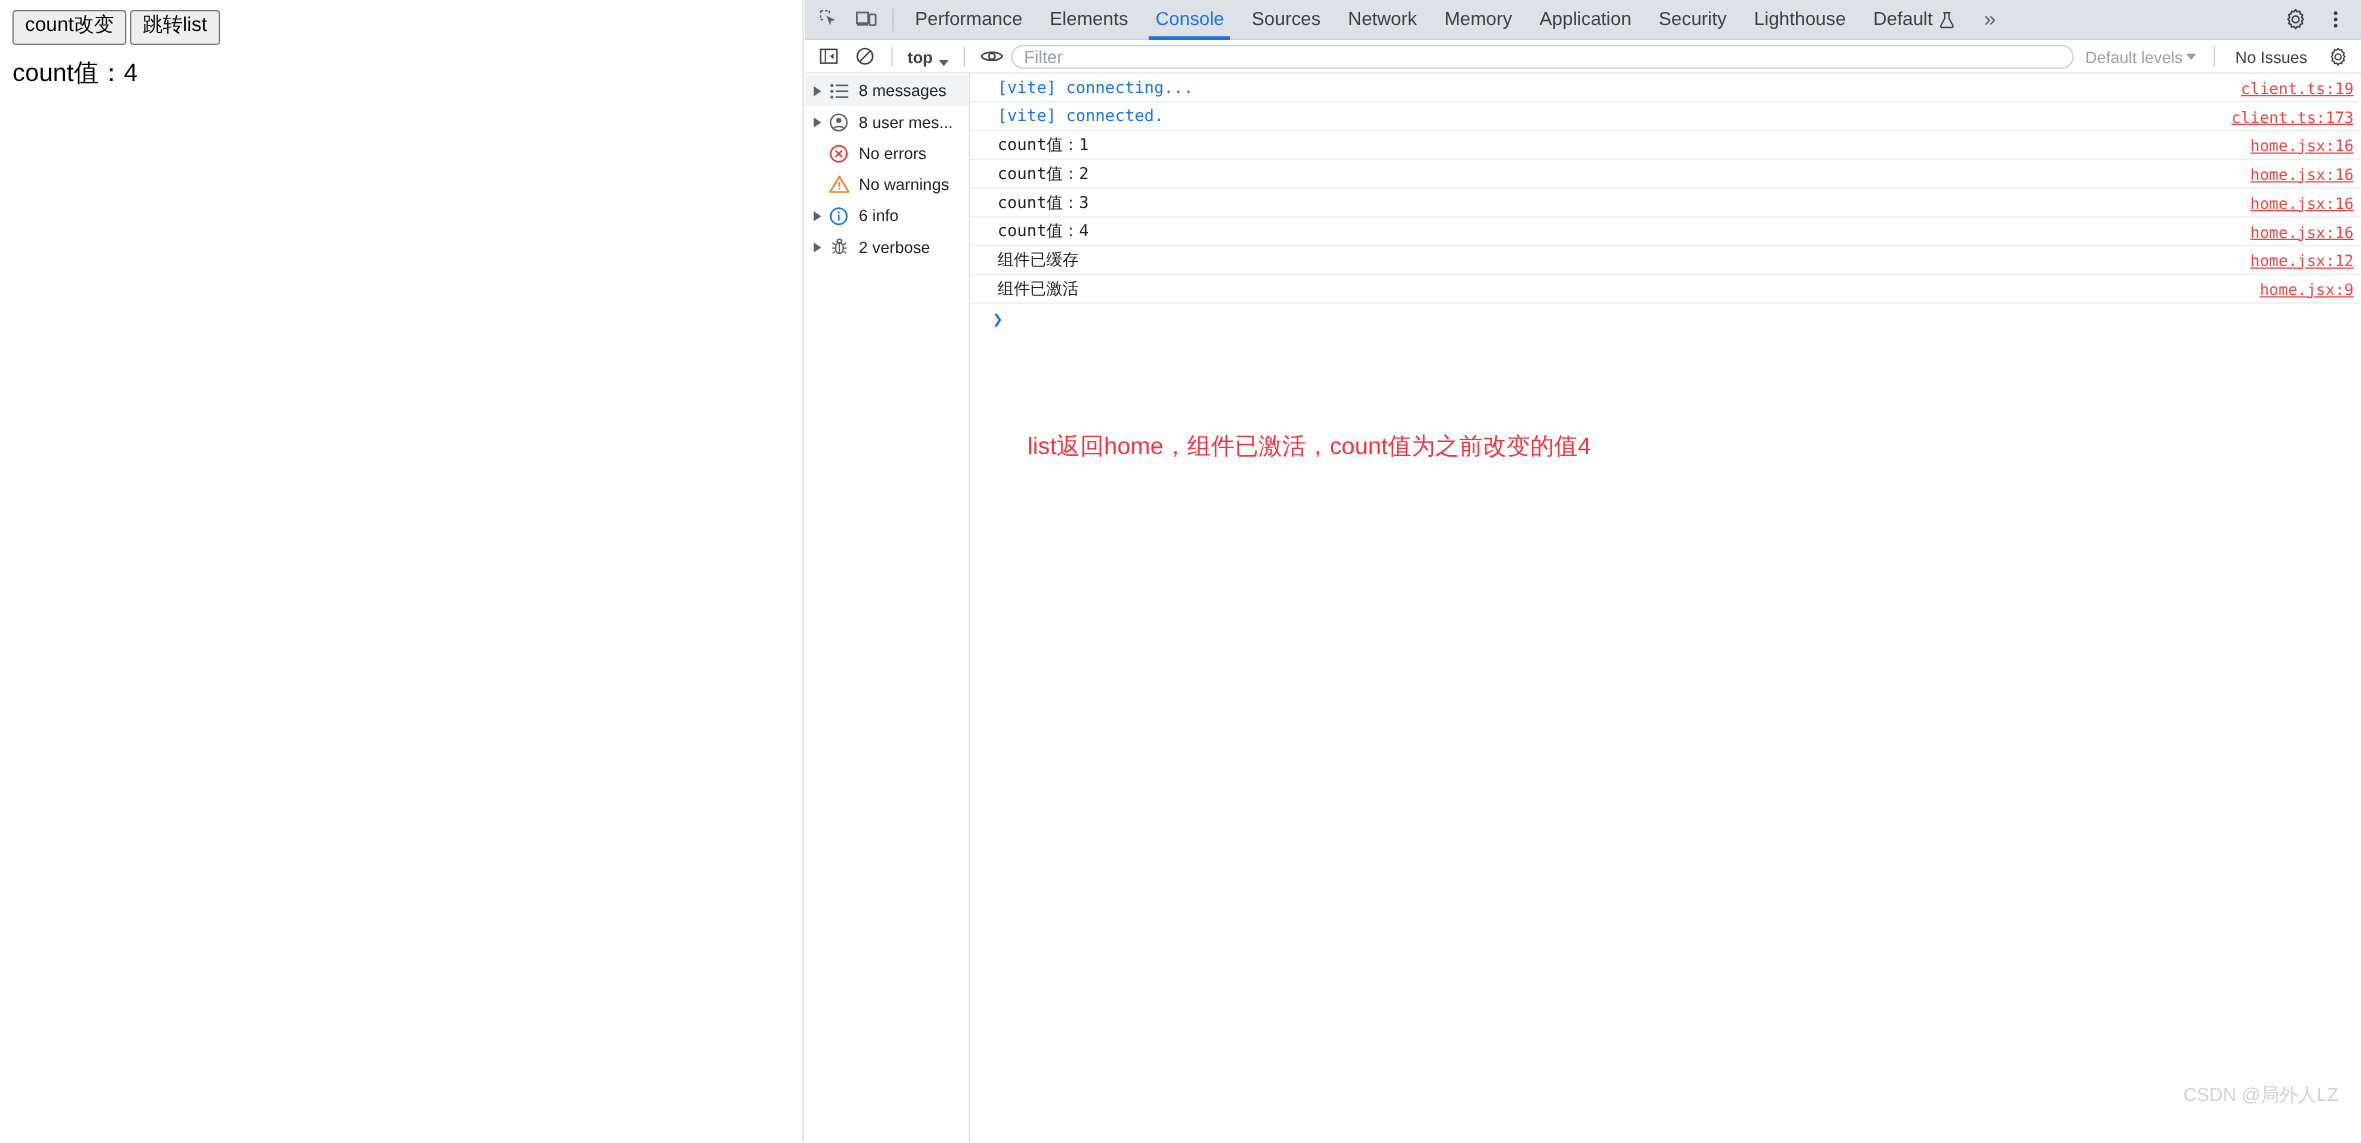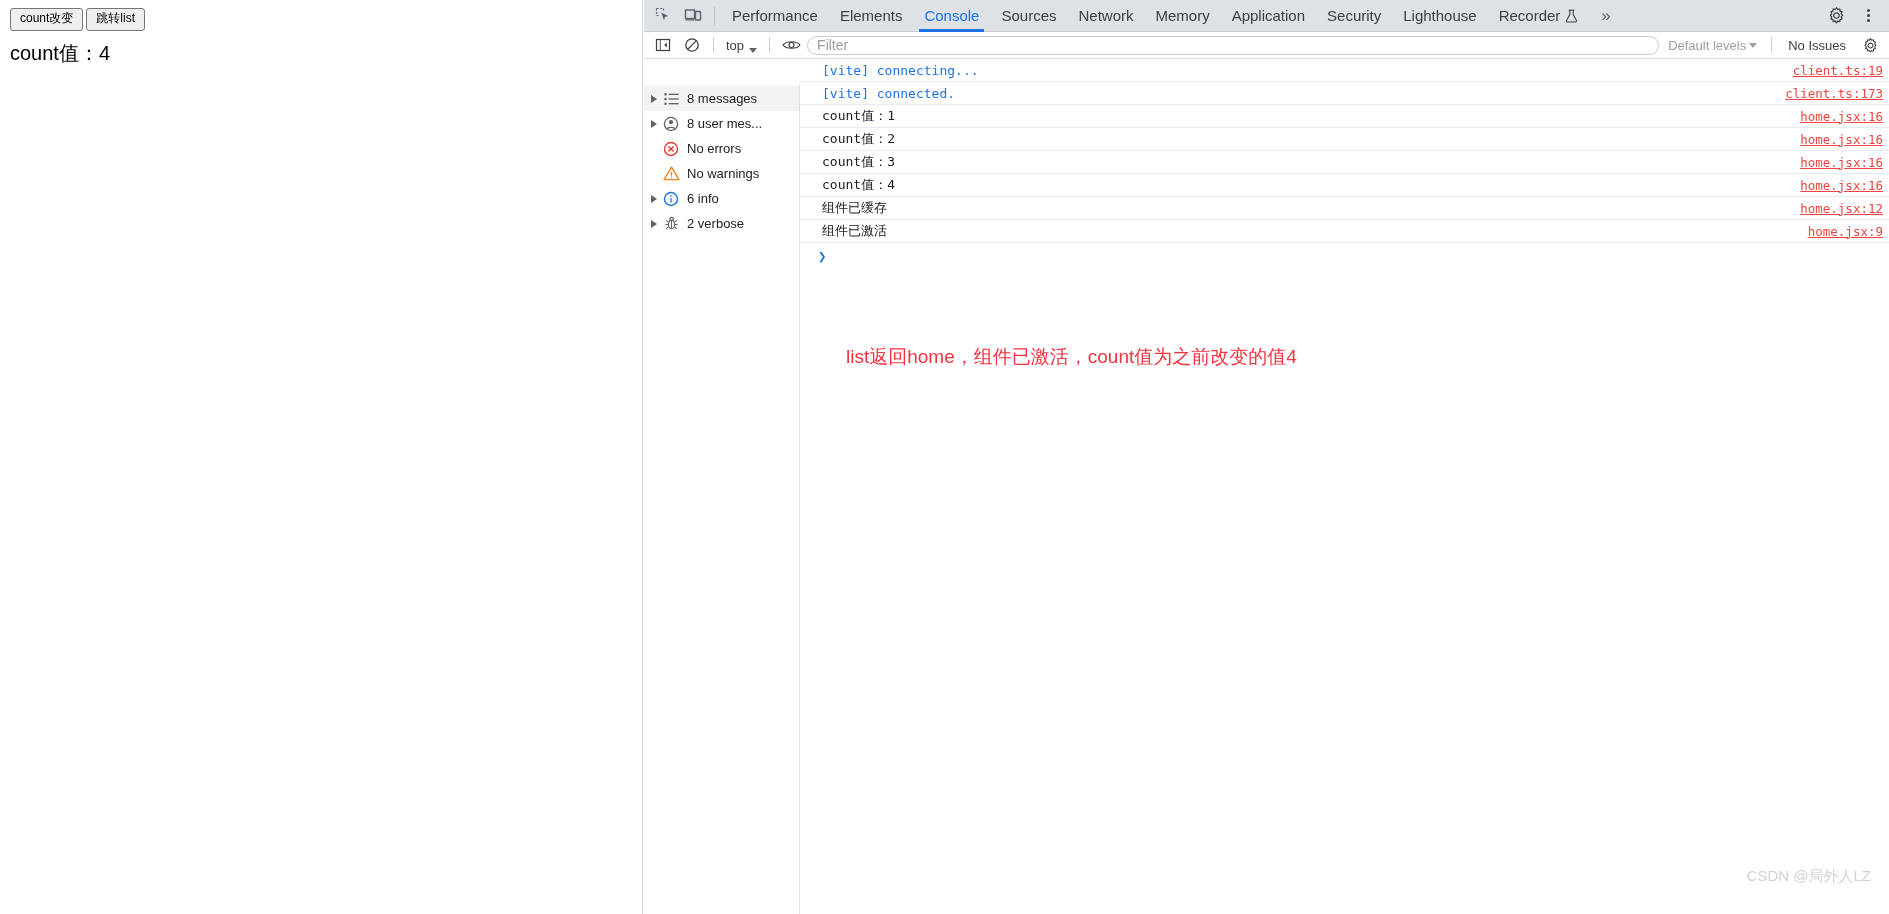--- a/index.html
+++ b/index.html
@@ -15,21 +15,21 @@
   
   .page-area {
     position: absolute; left: 0; top: 0; width: 643px; height: 914px;
     background: #ffffff; border-right: 1px solid #d9d9d9;
     overflow: hidden;
   }
   .page-inner { padding: 8px 10px; }
   .btn-row { display: flex; gap: 0px; }
   .page-btn {
     font-family: "Liberation Sans", sans-serif;
-    font-size: 12px; line-height: 1.1;
+    font-size: 16px; line-height: 1.1;
     padding: 3px 9px 5px 9px;
     background: #efefef;
     border: 1px solid #767676;
     border-radius: 3px;
     color: #000;
     cursor: pointer;
     margin-right: 3px;
   }
   .count-line {
     margin-top: 9px;
@@ -92,47 +92,46 @@
     border-bottom: 1px solid #e0e0e0;
     gap: 3px;
   }
   .ct-btn {
     width: 26px; height: 22px; display:flex; align-items:center; justify-content:center;
     cursor: pointer; flex:none;
   }
   .ct-sep { width:1px; height:16px; background:#d0d0d0; margin:0 5px; flex:none; }
   .ctx-select {
     display:flex; align-items:flex-end; gap:5px;
-    font-size:13px; color:#3c4043; cursor:pointer; padding: 0 4px; flex:none;
+    font-size:13px; color:#3c4043; cursor:pointer; padding: 0 4px; flex:none;font-weight:bold;
   }
   .caret { width:0;height:0;border-left:4px solid transparent;border-right:4px solid transparent;border-top:5px solid #5f6368; }
   .filter-input {
     flex: 1 1 auto; height: 19px;
     border: 1px solid #cacccf; border-radius: 10px;
     font-size: 14px; color:#202124; padding: 0 9px;
     background:#fff; outline:none; min-width: 50px;
     font-family: "Liberation Sans", sans-serif;
   }
   .filter-input::placeholder { color:#9aa0a6; }
   .levels {
     display:flex; align-items:center; gap:3px; font-size:13px; color:#9aa0a6;
     cursor:pointer; padding: 0 6px; flex:none; white-space:nowrap;
   }
   .levels .caret { border-top-color:#9aa0a6; }
   .no-issues { font-size:13px; color:#3c4043; padding: 0 8px; cursor:pointer; flex:none; white-space:nowrap; }
 
   
   .console-body { display: flex; height: calc(914px - 32px - 27px); }
   .con-sidebar {
-    width: 156px; flex: none;
+    width: 132px; flex: none;
     border-right: 1px solid #dfe1e5;
     background: #ffffff;
     padding-top: 1px;
     font-size: 13px;
-    margin-top: 26px;
   }
   .side-row {
     display:flex; align-items:center; height:25px;
     padding-left: 4px; cursor:pointer; color:#202124;
     white-space: nowrap;
   }
   .side-row.selected { background:#f1f3f4; }
   .tri {
     width:12px; flex:none; display:flex; align-items:center; justify-content:center;
   }
@@ -233,21 +232,21 @@
       <div class="tab">
           <span>Application</span>
         </div>
       <div class="tab">
           <span>Security</span>
         </div>
       <div class="tab">
           <span>Lighthouse</span>
         </div>
       <div class="tab">
-        <span>Recorder</span>
+        <span>Default</span>
         <span class="flask">
           <svg width="13" height="14" viewBox="0 0 13 14">
             <path d="M4.8 1.2 V5.6 L1.6 11.6 A1 1 0 0 0 2.5 13 H10.5 A1 1 0 0 0 11.4 11.6 L8.2 5.6 V1.2" fill="none" stroke="#3c4043" stroke-width="1.1"></path>
             <path d="M3.6 1.2 H9.4" stroke="#3c4043" stroke-width="1.1"></path>
           </svg>
         </span>
       </div>
       <div class="tab-more">»</div>
 
       <div class="tabstrip-right">

